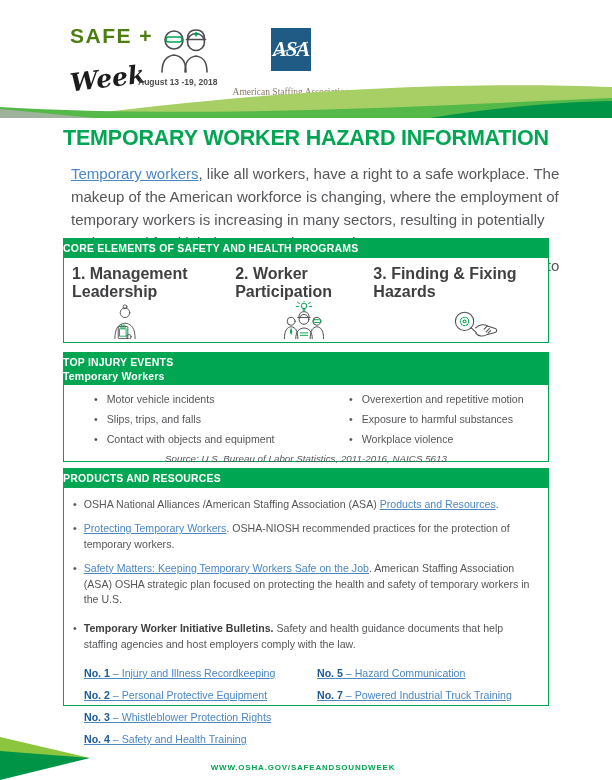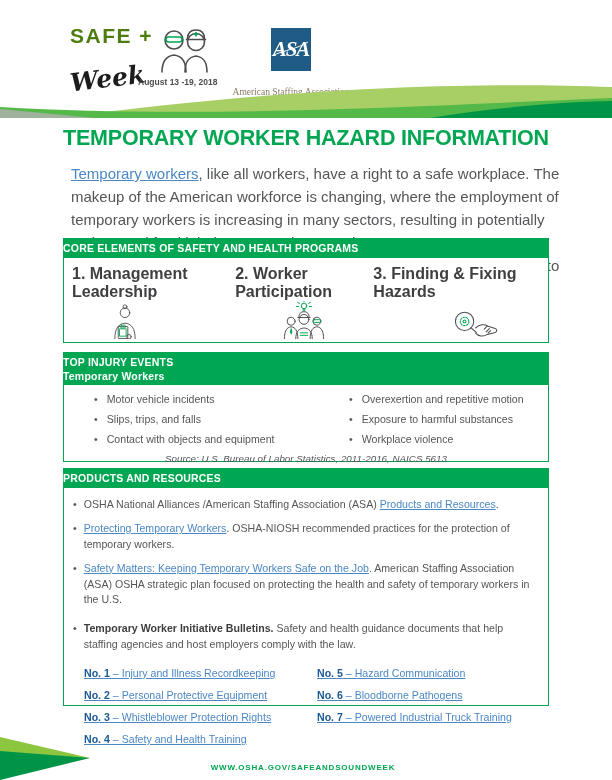--- a/index.html
+++ b/index.html
@@ -212,21 +212,20 @@
       </div>
     <div class="bulletins">
       <div class="bltn-col1">
         <a class="bltn"><b>No. 1</b><span> – Injury and Illness Recordkeeping</span></a>
         <a class="bltn"><b>No. 2</b><span> – Personal Protective Equipment</span></a>
         <a class="bltn"><b>No. 3</b><span> – Whistleblower Protection Rights</span></a>
         <a class="bltn"><b>No. 4</b><span> – Safety and Health Training</span></a>
       </div>
       <div>
         <a class="bltn"><b>No. 5</b><span> – Hazard Communication</span></a>
-        <a class="bltn"><b>No. 6</b><span> – Bloodborne Pathogens</span></a>
         <a class="bltn"><b>No. 7</b><span> – Powered Industrial Truck Training</span></a>
       </div>
     </div>
   </div>
 
   <svg class="corner-swoosh" width="96" height="48" viewBox="0 0 96 48">
     <path d="M0 5 L90 26 L0 31 Z" fill="#8CC63E"></path>
     <path d="M0 19 L90 26 L0 48 Z" fill="#009447"></path>
   </svg>
   <div class="footer-url">WWW.OSHA.GOV/SAFEANDSOUNDWEEK</div>

